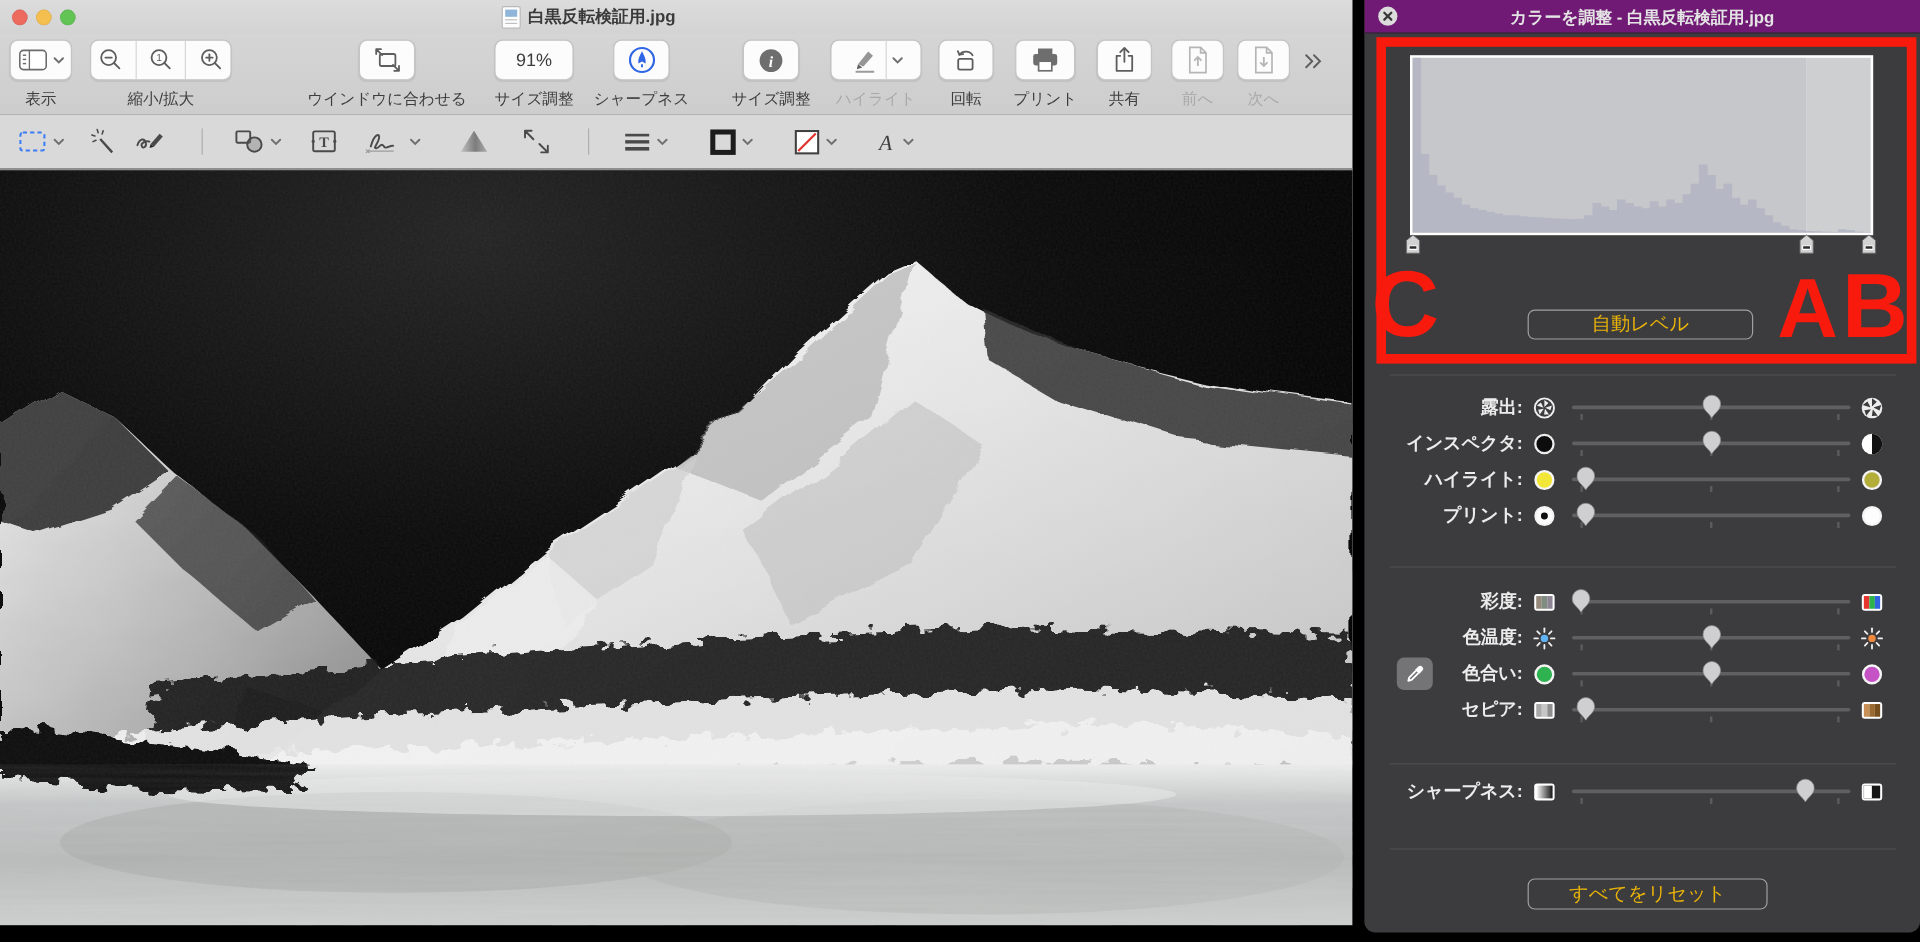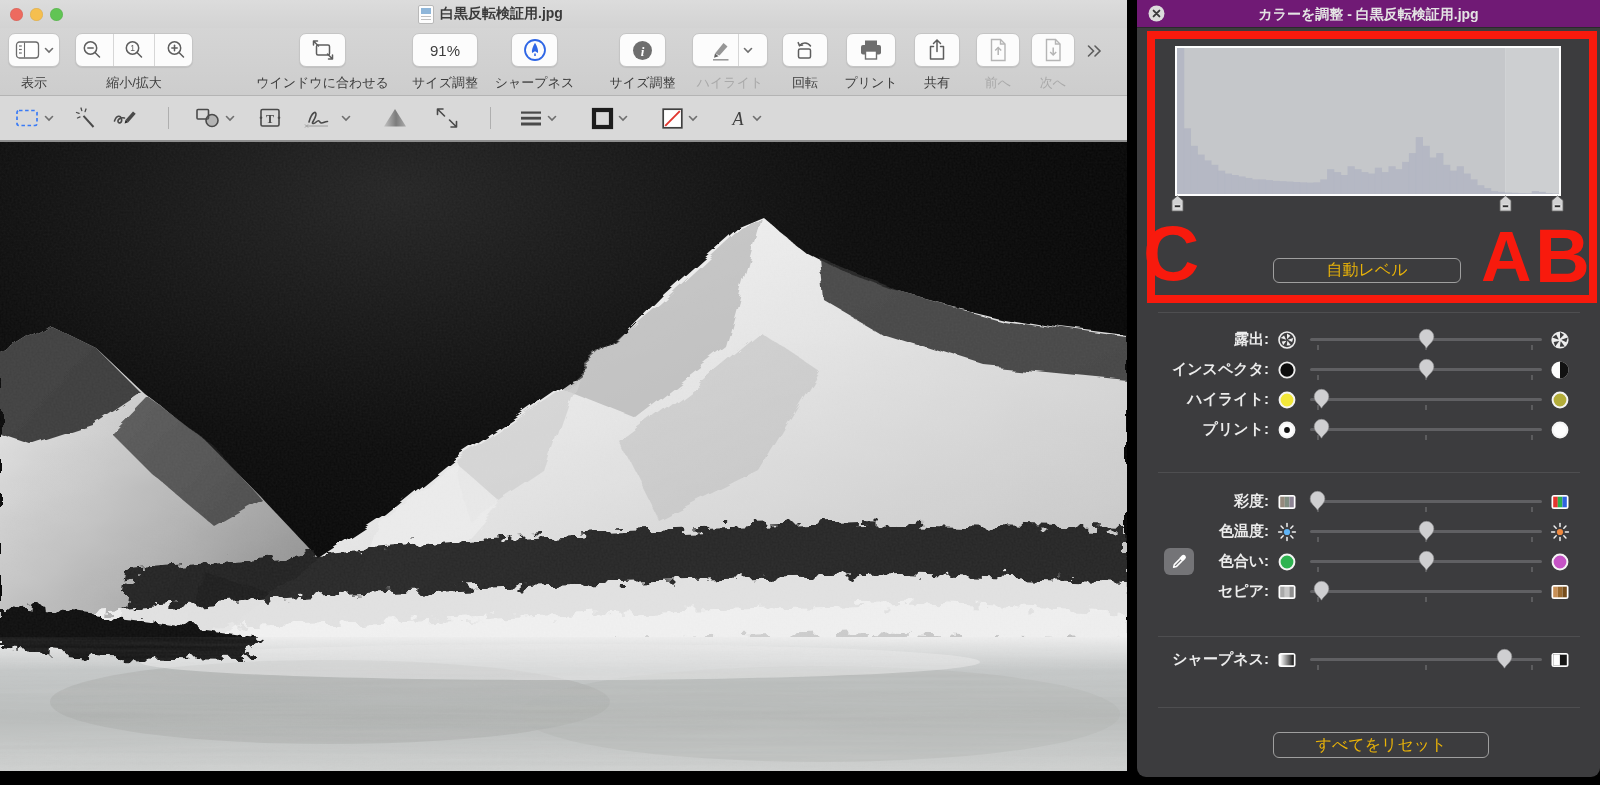--- a/index.html
+++ b/index.html
@@ -797,14 +797,14 @@
         <div class="sl-icon" style="left:413px;top:650px">
           <svg width="20" height="20" viewBox="0 0 20 20">
             <rect x="1.5" y="3" width="17" height="14" rx="2.5" fill="#fff"></rect>
             <rect x="3.2" y="4.7" width="6.8" height="10.6" fill="#fff" stroke="#888" stroke-width="0.4"></rect>
             <rect x="10" y="4.7" width="6.8" height="10.6" fill="#161616"></rect>
           </svg>
         </div>
       </div>
     </div>
 
-  <button class="panel-btn" style="left:136px;top:732px;width:216px;height:26px;">すべてをリセット</button>
+  <button class="panel-btn" style="left:136px;top:732px;width:200px;height:26px;">すべてをリセット</button>
 </aside>
 
 </body></html>

